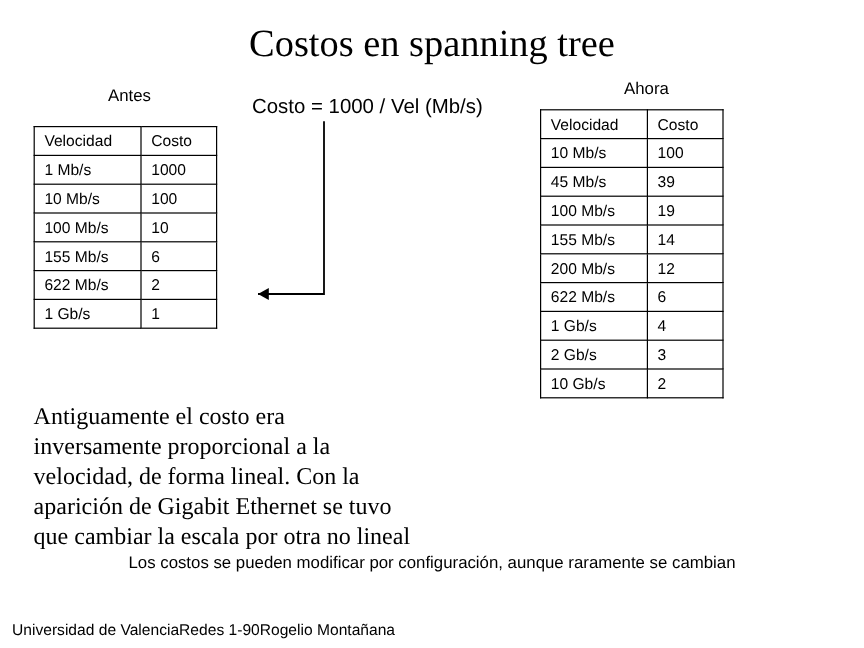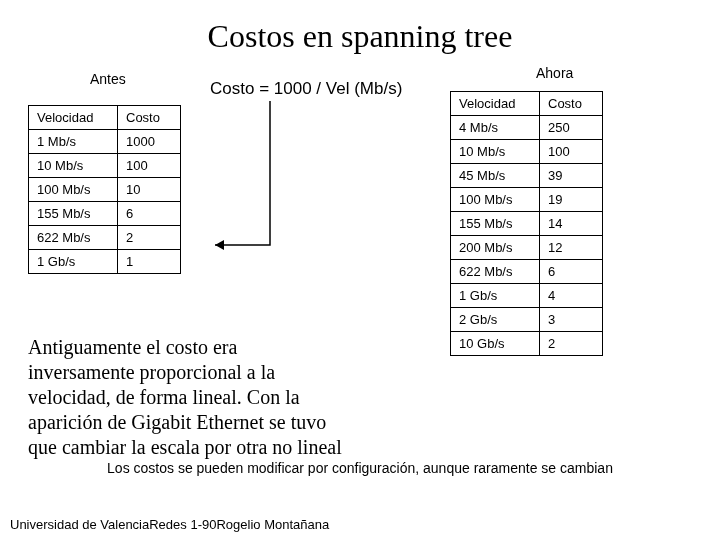--- a/index.html
+++ b/index.html
@@ -24,21 +24,21 @@
   }
   .label-antes {
     position: absolute;
     left: 90px;
     top: 6px;
     font-family: Arial, sans-serif;
     font-size: 14px;
   }
   .label-ahora {
     position: absolute;
-    left: 536px;
+    left: 520px;
     top: 0px;
     font-family: Arial, sans-serif;
     font-size: 14px;
   }
   .formula {
     position: absolute;
     left: 210px;
     top: 14px;
     font-family: Arial, sans-serif;
     font-size: 17px;
@@ -151,24 +151,20 @@
     <path d="M 5 150 L 14 145 L 14 155 Z" fill="#000"></path>
   </svg>
 
   <table class="table-right">
     <tbody>
         <tr>
       <td>Velocidad</td>
       <td>Costo</td>
     </tr>
     <tr>
-          <td>4 Mb/s</td>
-          <td>250</td>
-        </tr>
-    <tr>
           <td>10 Mb/s</td>
           <td>100</td>
         </tr>
     <tr>
           <td>45 Mb/s</td>
           <td>39</td>
         </tr>
     <tr>
           <td>100 Mb/s</td>
           <td>19</td>

